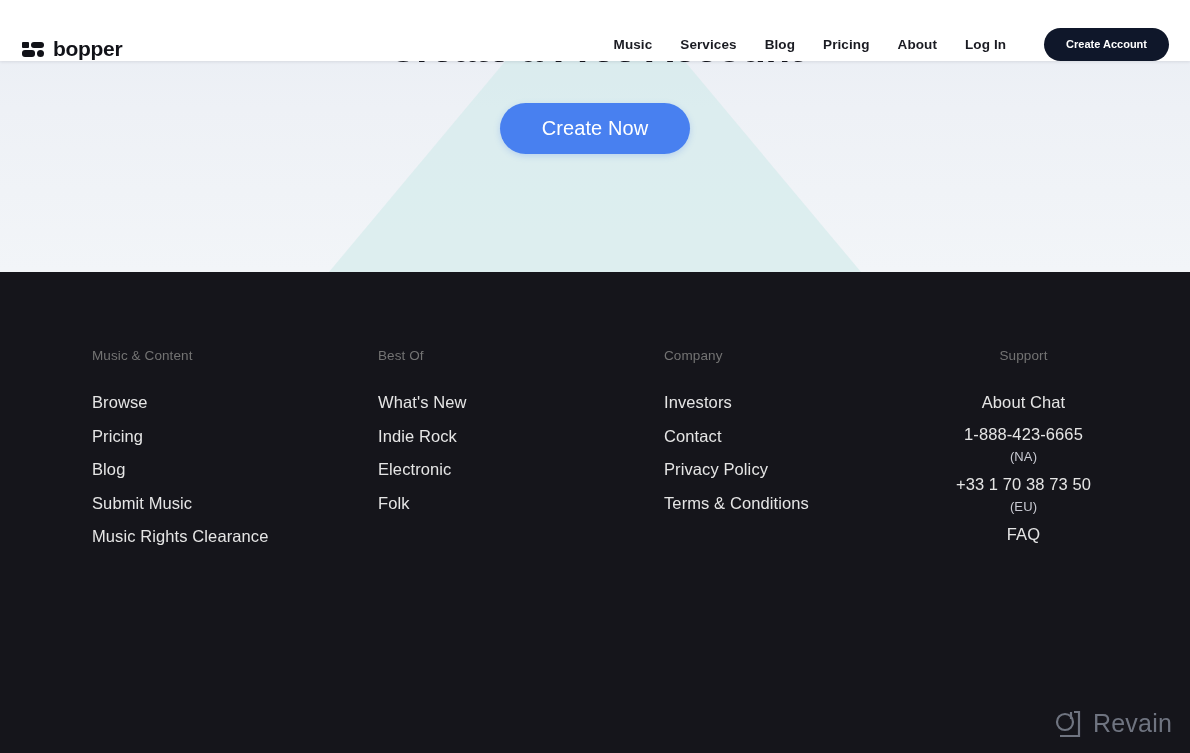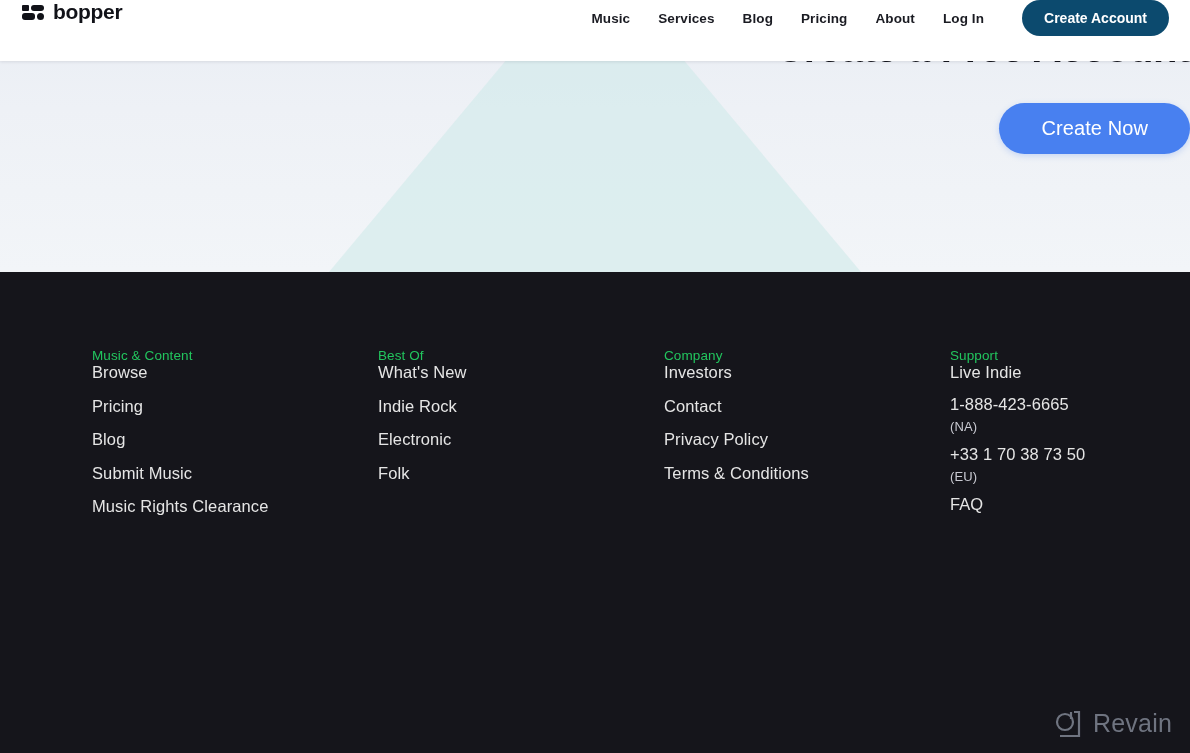--- a/index.html
+++ b/index.html
@@ -19,21 +19,21 @@
   .hero-triangle {
     position: absolute; left: 50%; top: -46px;
     transform: translateX(-50%);
     width: 0; height: 0;
     border-left: 266px solid transparent;
     border-right: 266px solid transparent;
     border-bottom: 318px solid rgba(208, 234, 234, 0.62);
   }
   .hero-inner {
     position: absolute; left: 0; top: 0; width: 1190px; height: 329px;
-    display: flex; flex-direction: column; align-items: flex-end;
+    display: flex; flex-direction: column; align-items: center;
   }
   .hero-title {
     margin-top: 26px;
     font-size: 40px; font-weight: bold; letter-spacing: -0.4px;
     color: #15161d; white-space: nowrap;
   }
   .hero-btn {
     margin-top: 32px;
     background: #4880f0; color: #ffffff;
     font-size: 20px; letter-spacing: 0.1px;
@@ -41,21 +41,21 @@
     padding: 15px 42px 16px;
     cursor: pointer; line-height: 1;
     box-shadow: 0 2px 6px rgba(72,128,240,0.25);
   }
 
   
   .nav {
     position: absolute; top: 0; left: 0; width: 1190px; height: 61px;
     background: #ffffff;
     box-shadow: 0 1px 3px rgba(20,22,40,0.10);
-    display: flex; align-items: flex-start;
+    display: flex; align-items: flex-end;
     padding: 0 21px 0 22px; z-index: 5;
   }
   .brand { display: flex; align-items: center; gap: 9px; }
   .brand-name { font-size: 21px; font-weight: bold; color: #111218; letter-spacing: -0.3px; }
 
   .logo-mark {
     position: relative; width: 22px; height: 15px; flex: none;
   }
   .logo-mark i { position: absolute; background: #111218; display: block; }
   .lm-tl { left: 0; top: 0; width: 7px; height: 6px; border-radius: 1px; }
@@ -63,42 +63,42 @@
   .lm-bl { left: 0; top: 8px; width: 13px; height: 7px; border-radius: 3px; }
   .lm-br { left: 15px; top: 8px; width: 7px; height: 7px; border-radius: 50%; }
 
   .nav-links { margin-left: auto; display: flex; align-items: center; gap: 28px; }
   .nav-link {
     font-size: 13.5px; font-weight: bold; color: #1a1b22;
     text-decoration: none; cursor: pointer; letter-spacing: 0.1px;
   }
   .nav-cta {
     margin-left: 10px;
-    background: #0c4a6e; color: #ffffff;
-    font-size: 14px; font-weight: bold;
+    background: #0f172a; color: #ffffff;
+    font-size: 11px; font-weight: bold;
     border: none; border-radius: 20px;
     padding: 11px 22px; cursor: pointer; line-height: 1;
   }
 
   
   .footer {
     position: absolute; left: 0; top: 272px; width: 1190px; height: 481px;
     background: #15151b;
   }
   .footer-cols {
     position: absolute; left: 92px; top: 76px; width: 1005px;
     display: flex; justify-content: space-between;
   }
   .fcol { display: flex; flex-direction: column; }
   .fcol-1 { width: 286px; }
   .fcol-2 { width: 286px; }
   .fcol-3 { width: 286px; }
-  .fcol-4 { width: 147px; align-items: flex-start; text-align: right; }
+  .fcol-4 { width: 147px; align-items: center; text-align: right; }
   .fcol-head {
-    font-size: 13.5px; color: #22c55e; letter-spacing: 0.1px;
+    font-size: 13.5px; color: #737373; margin-bottom: 30px; letter-spacing: 0.1px;
   }
   .fcol-link {
     font-size: 16.5px; color: #e5e5e5; text-decoration: none;
     margin-bottom: 14.5px; cursor: pointer; letter-spacing: 0.1px;
   }
   .fcol-link:last-child { margin-bottom: 0; }
   .fcol-4 .fcol-link { margin-bottom: 13px; }
   .fcol-sub {
     font-size: 13px; color: #c9cad2; margin-bottom: 11px; letter-spacing: 0.1px;
   }
@@ -167,21 +167,21 @@
       <div class="fcol fcol-3">
         <div class="fcol-head">Company</div>
         <a class="fcol-link">Investors</a>
         <a class="fcol-link">Contact</a>
         <a class="fcol-link">Privacy Policy</a>
         <a class="fcol-link">Terms &amp; Conditions</a>
       </div>
 
       <div class="fcol fcol-4">
         <div class="fcol-head">Support</div>
-        <a class="fcol-link">Live Indie</a>
+        <a class="fcol-link">About Chat</a>
         <a class="fcol-link" style="margin-bottom:5px">1-888-423-6665</a>
         <div class="fcol-sub">(NA)</div>
         <a class="fcol-link" style="margin-bottom:5px">+33 1 70 38 73 50</a>
         <div class="fcol-sub">(EU)</div>
         <a class="fcol-link">FAQ</a>
       </div>
 
     </div>
 
     <div class="revain">

